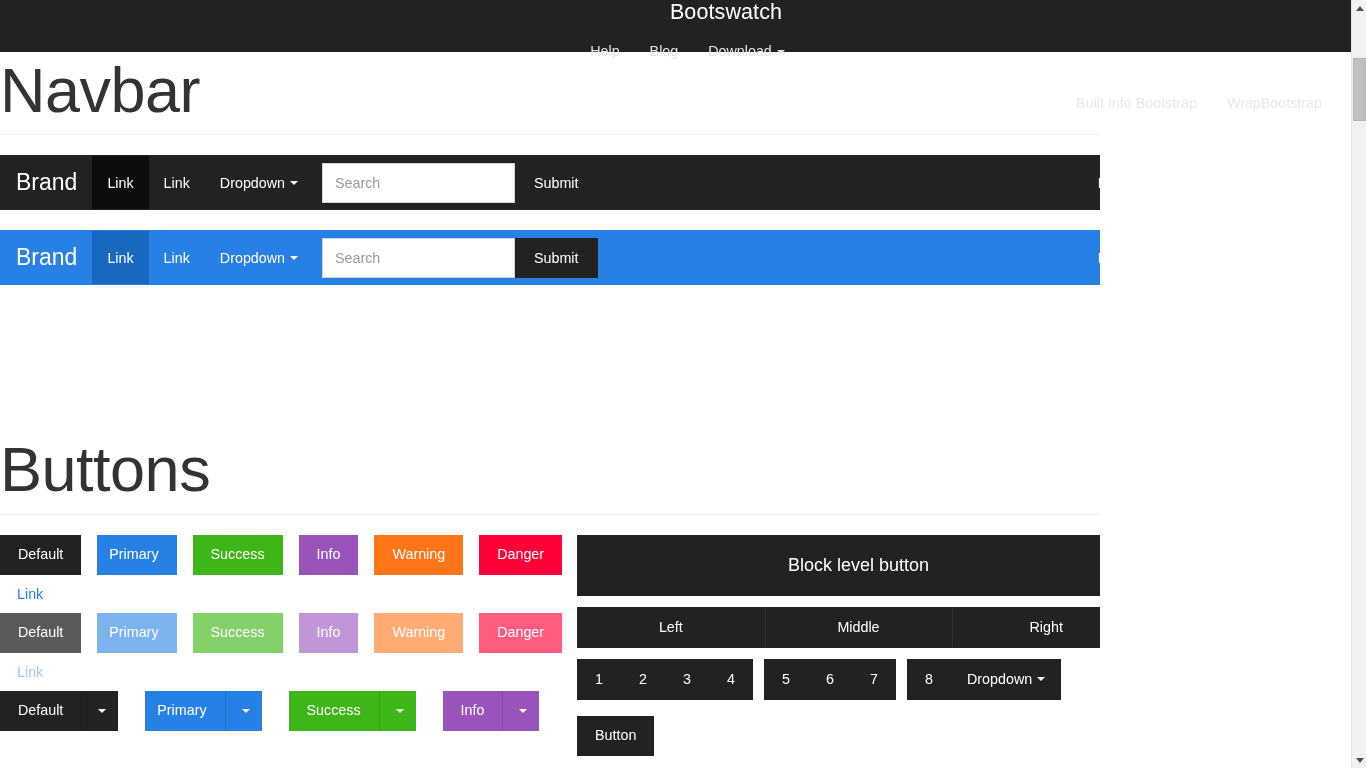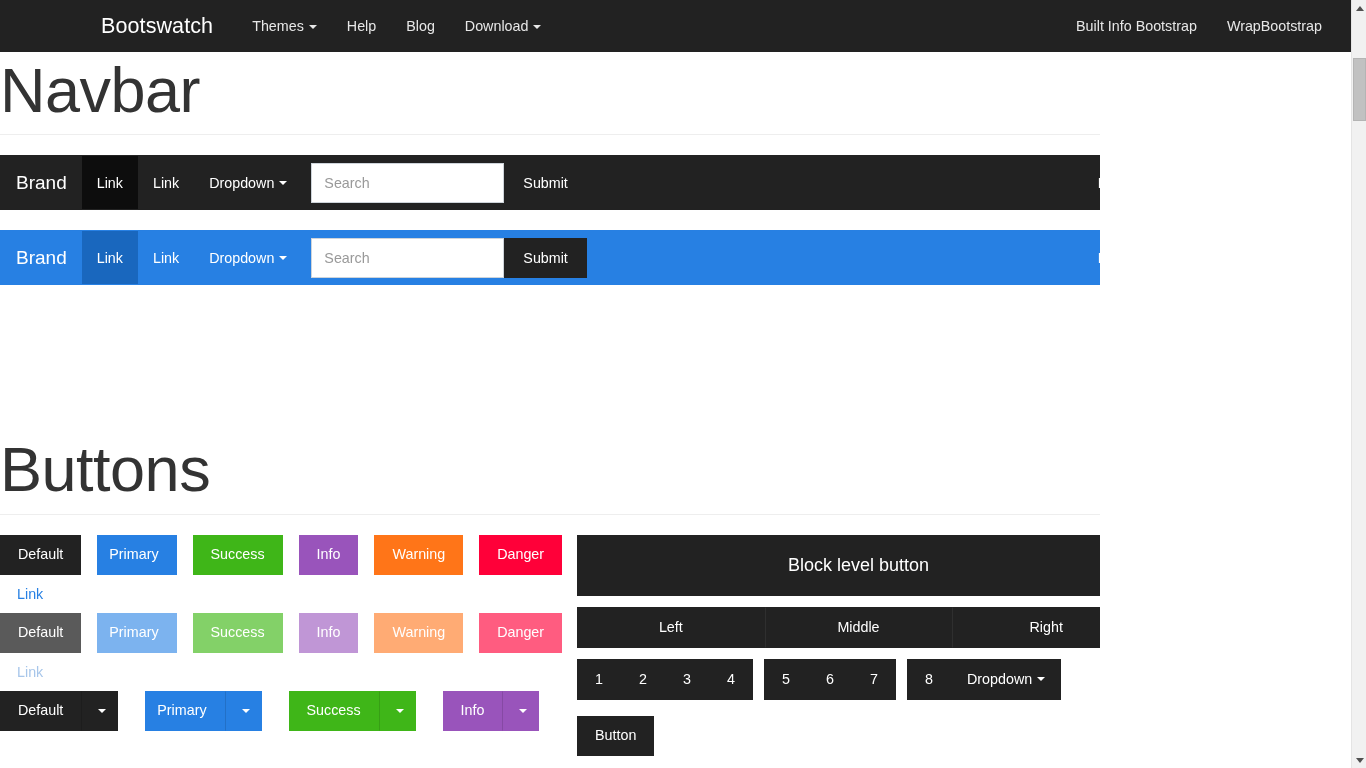--- a/index.html
+++ b/index.html
@@ -13,20 +13,21 @@
     -webkit-font-smoothing: antialiased;
   }
 
   
   .topbar {
     position: absolute; top: 0; left: 0;
     width: 1351px; height: 52px;
     background: #222222;
     display: flex; align-items: center;
     z-index: 50;
+    flex-direction: column;
   }
   .topbar-brand {
     color: #ffffff;
     font-size: 21.5px;
     font-weight: 400;
     margin-left: 101px;
     letter-spacing: 0.1px;
     white-space: nowrap;
   }
   .topbar-nav { display: flex; align-items: center; margin-left: 24px; }
@@ -86,21 +87,21 @@
     display: flex;
     align-items: stretch;
     margin-bottom: 20px;
     border: 1px solid transparent;
     border-radius: 0;
   }
   .navbar-dark { background: #222222; }
   .navbar-primary { background: #2780e3; }
 
   .nb-brand {
-    font-size: 19px;
+    font-size: 23px;
     color: #ffffff;
     padding: 0 15px;
     display: flex; align-items: center;
     white-space: nowrap;
   }
   .nb-link {
     color: #ffffff;
     font-size: 14.3px;
     padding: 0 15px;
     display: flex; align-items: center;
@@ -258,23 +259,20 @@
     border-top: 5px solid #505050;
   }
 </style>
 </head>
 <body>
 
 <div class="topbar">
   <a class="topbar-brand">Bootswatch</a>
 
   <div class="topbar-nav">
-    <a class="topbar-link">
-      <span>Themes</span><span class="caret"></span>
-    </a>
     <a class="topbar-link">Help</a>
     <a class="topbar-link">Blog</a>
     <a class="topbar-link">
       <span>Download</span><span class="caret"></span>
     </a>
   </div>
 
   <div class="topbar-right">
     <a class="topbar-link">Built Info Bootstrap</a>
     <a class="topbar-link">WrapBootstrap</a>

